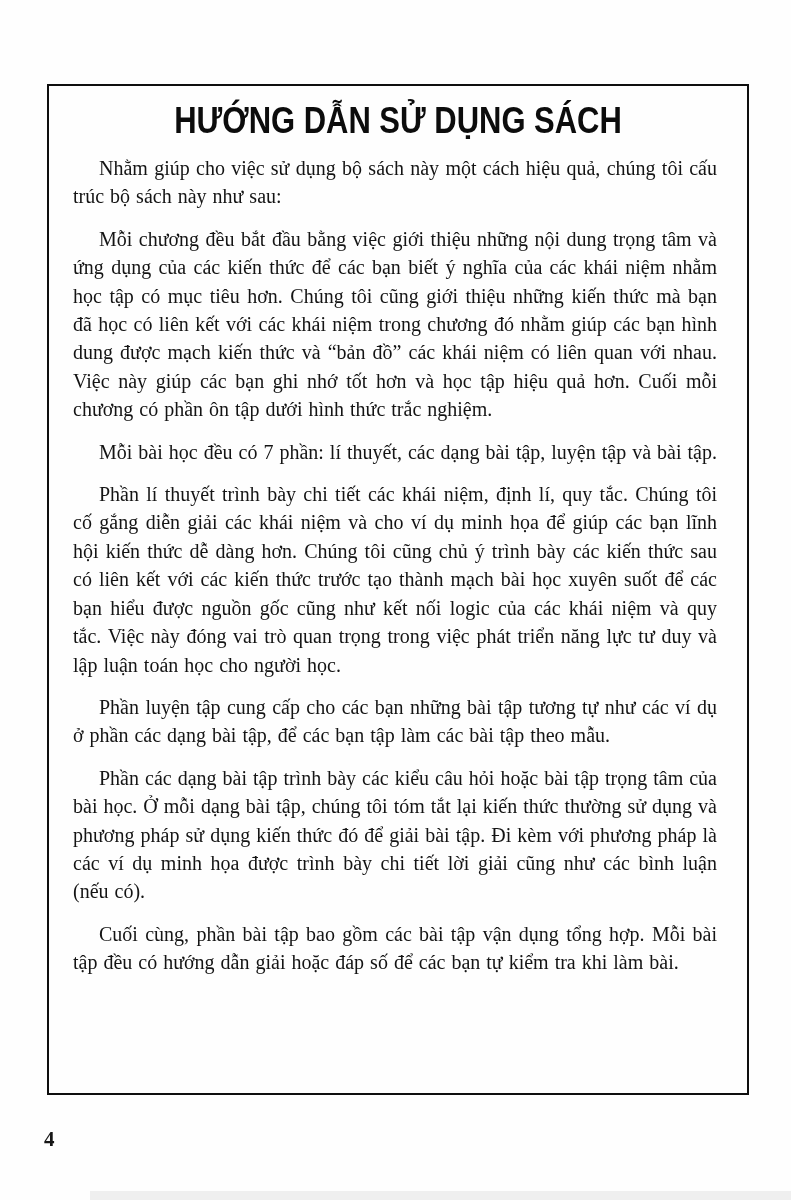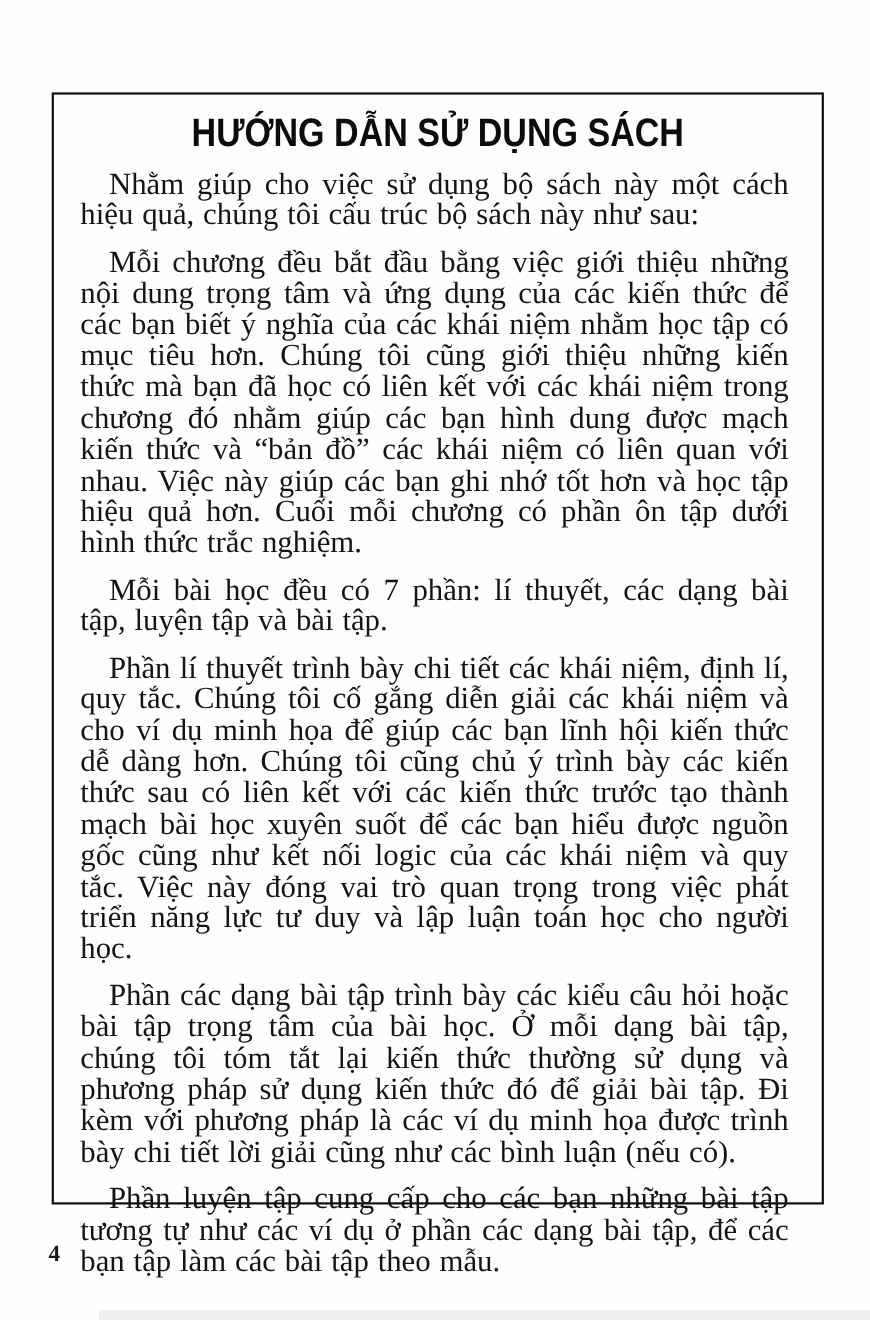--- a/index.html
+++ b/index.html
@@ -36,21 +36,21 @@
     transform: scaleX(0.86);
     transform-origin: center;
     white-space: nowrap;
     color: #0c0c0c;
   }
   .text-block {
     padding: 6px 30px 0 24px;
   }
   .text-block p {
     margin: 0 0 14px 0;
-    font-size: 28px;
+    font-size: 20px;
     line-height: 28.4px;
     text-align: justify;
     text-indent: 26px;
     color: #141414;
     word-spacing: 1px;
   }
   .page-number {
     position: absolute;
     left: 44px;
     top: 1127px;
@@ -75,22 +75,23 @@
 
   <div class="frame">
 
     <div class="doc-title">HƯỚNG DẪN SỬ DỤNG SÁCH</div>
 
     <div class="text-block">
       <p>Nhằm giúp cho việc sử dụng bộ sách này một cách hiệu quả, chúng tôi cấu trúc bộ sách này như sau:</p>
       <p>Mỗi chương đều bắt đầu bằng việc giới thiệu những nội dung trọng tâm và ứng dụng của các kiến thức để các bạn biết ý nghĩa của các khái niệm nhằm học tập có mục tiêu hơn. Chúng tôi cũng giới thiệu những kiến thức mà bạn đã học có liên kết với các khái niệm trong chương đó nhằm giúp các bạn hình dung được mạch kiến thức và “bản đồ” các khái niệm có liên quan với nhau. Việc này giúp các bạn ghi nhớ tốt hơn và học tập hiệu quả hơn. Cuối mỗi chương có phần ôn tập dưới hình thức trắc nghiệm.</p>
       <p>Mỗi bài học đều có 7 phần: lí thuyết, các dạng bài tập, luyện tập và bài tập.</p>
       <p>Phần lí thuyết trình bày chi tiết các khái niệm, định lí, quy tắc. Chúng tôi cố gắng diễn giải các khái niệm và cho ví dụ minh họa để giúp các bạn lĩnh hội kiến thức dễ dàng hơn. Chúng tôi cũng chủ ý trình bày các kiến thức sau có liên kết với các kiến thức trước tạo thành mạch bài học xuyên suốt để các bạn hiểu được nguồn gốc cũng như kết nối logic của các khái niệm và quy tắc. Việc này đóng vai trò quan trọng trong việc phát triển năng lực tư duy và lập luận toán học cho người học.</p>
+      <p>Phần luyện tập cung cấp cho các bạn những bài tập tương tự như các ví dụ ở phần các dạng bài tập, để các bạn tập làm các bài tập theo mẫu.</p>
       <p>Phần các dạng bài tập trình bày các kiểu câu hỏi hoặc bài tập trọng tâm của bài học. Ở mỗi dạng bài tập, chúng tôi tóm tắt lại kiến thức thường sử dụng và phương pháp sử dụng kiến thức đó để giải bài tập. Đi kèm với phương pháp là các ví dụ minh họa được trình bày chi tiết lời giải cũng như các bình luận (nếu có).</p>
-      <p>Phần luyện tập cung cấp cho các bạn những bài tập tương tự như các ví dụ ở phần các dạng bài tập, để các bạn tập làm các bài tập theo mẫu.</p>
+      <p>Cuối cùng, phần bài tập bao gồm các bài tập vận dụng tổng hợp. Mỗi bài tập đều có hướng dẫn giải hoặc đáp số để các bạn tự kiểm tra khi làm bài.</p>
     </div>
 
   </div>
 
   <div class="page-number">4</div>
 
   <div class="scan-artifact"></div>
 
 </div>
 

